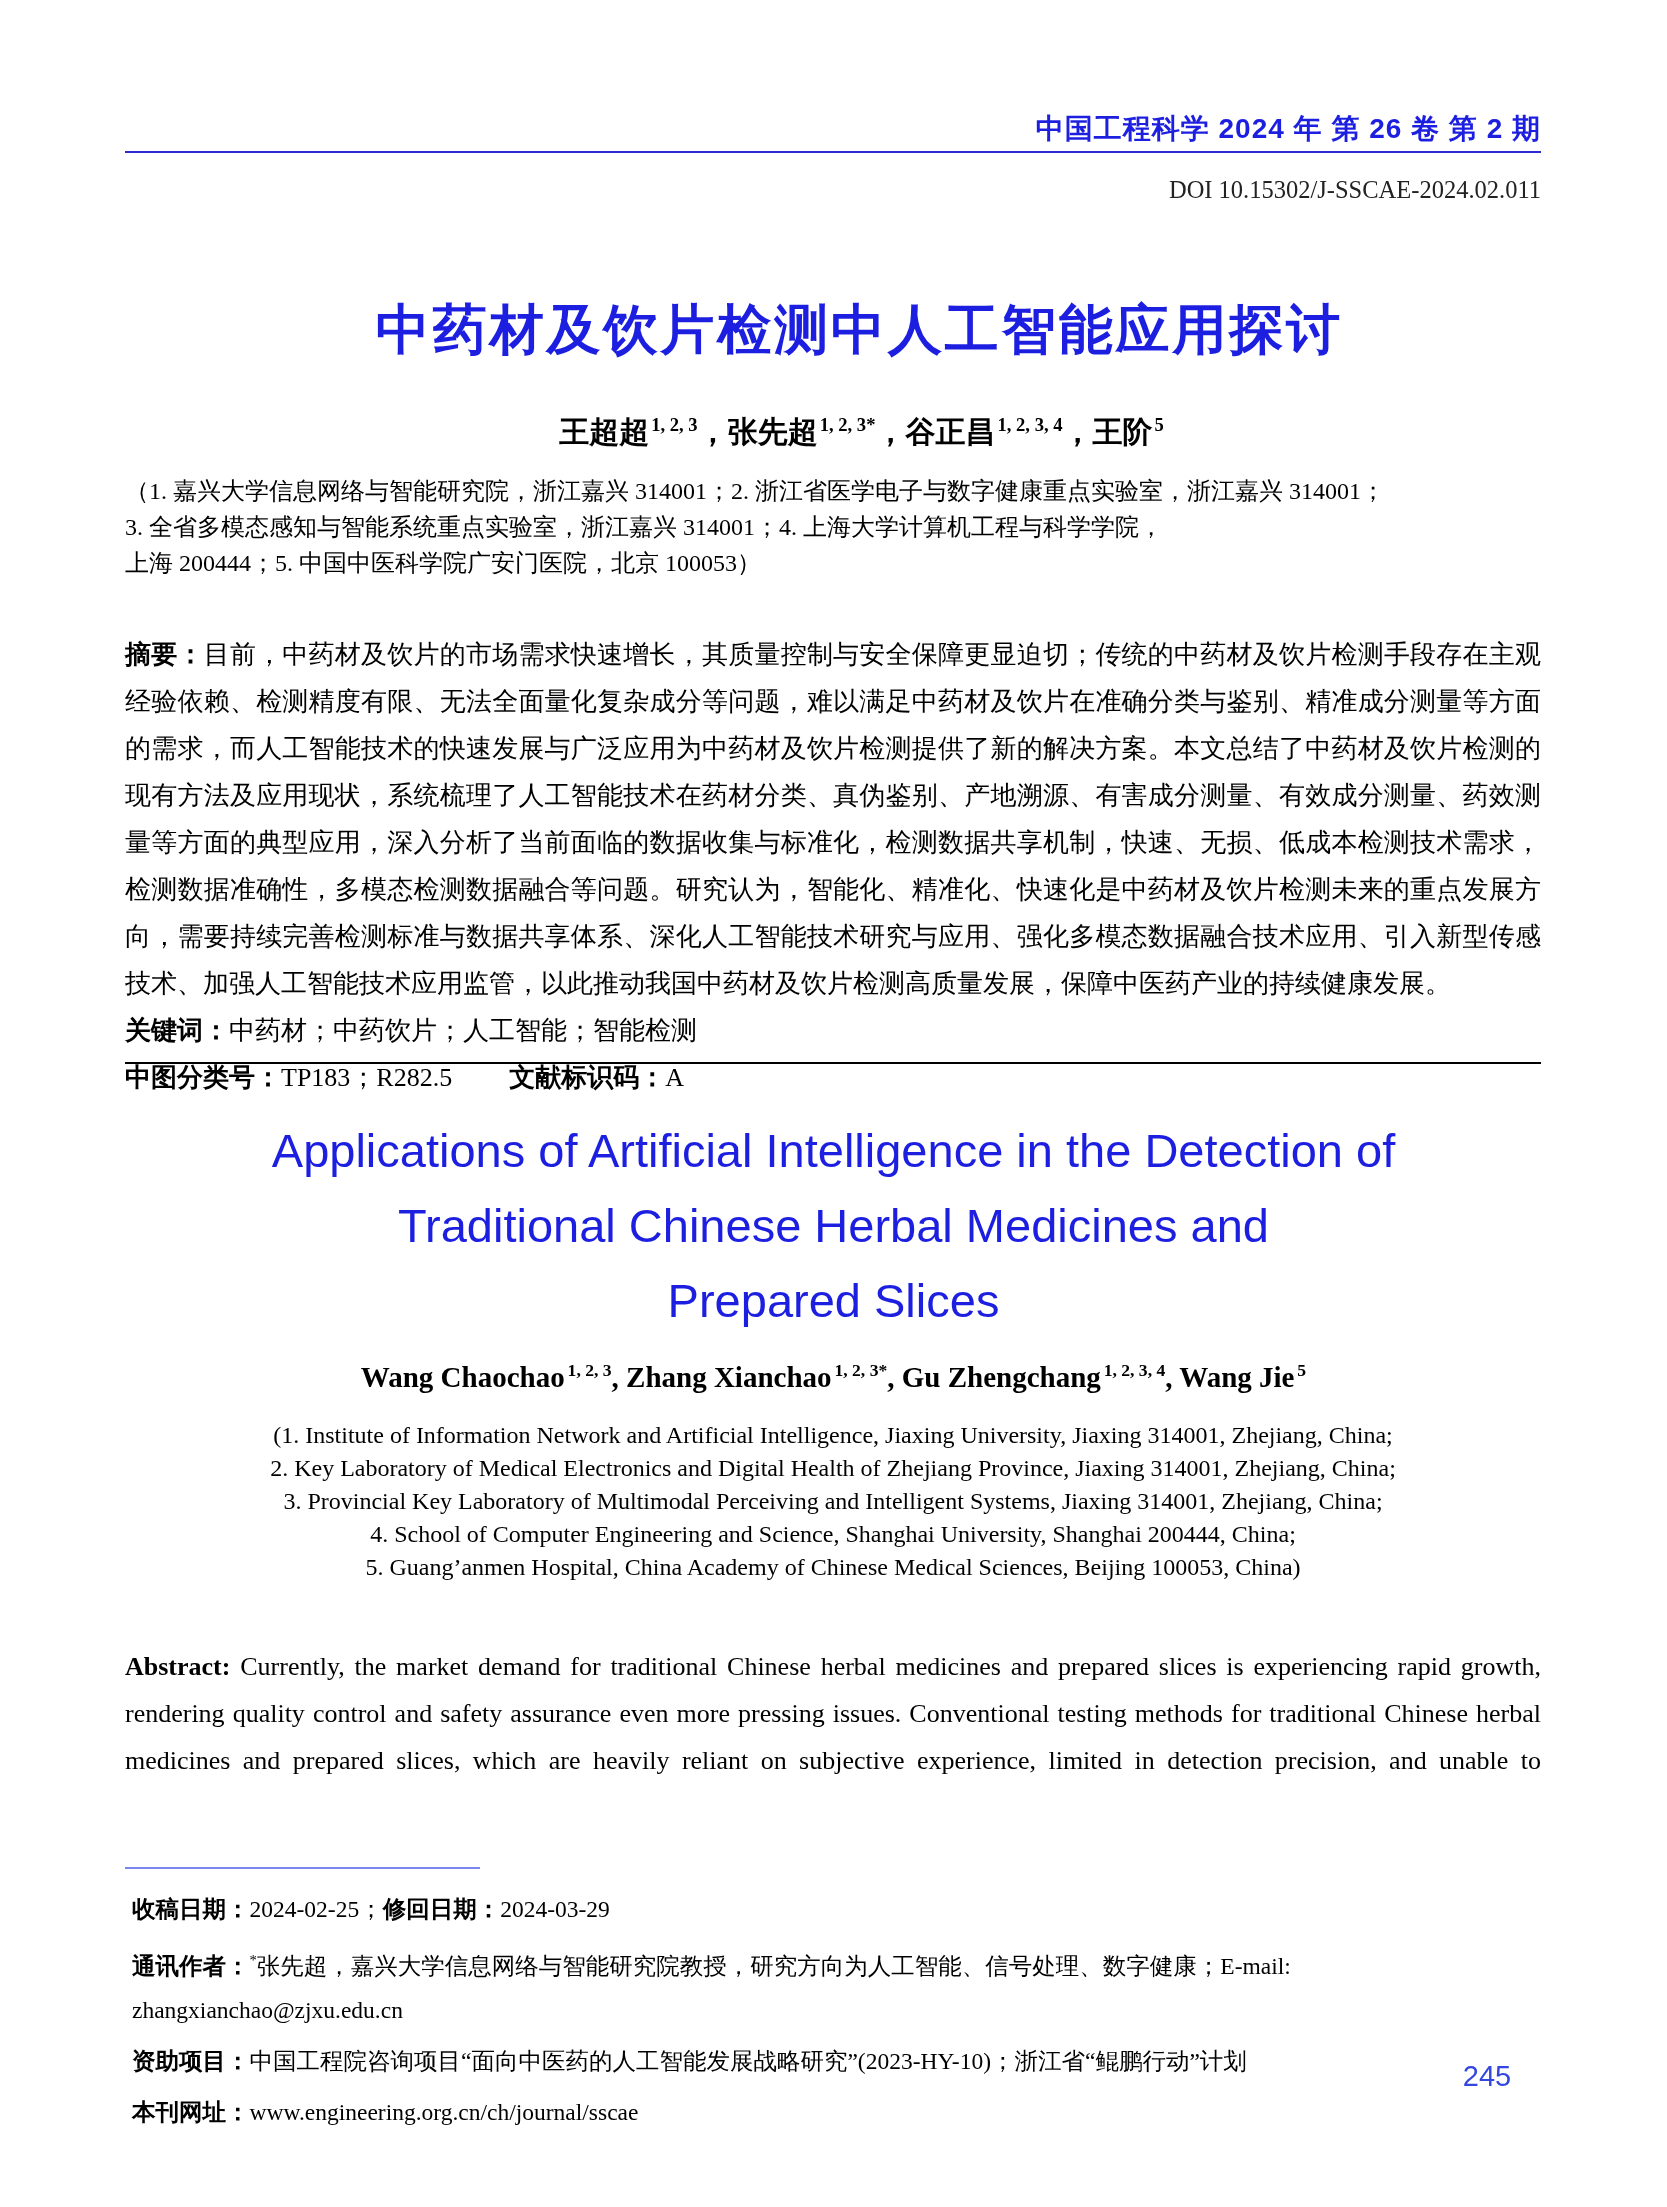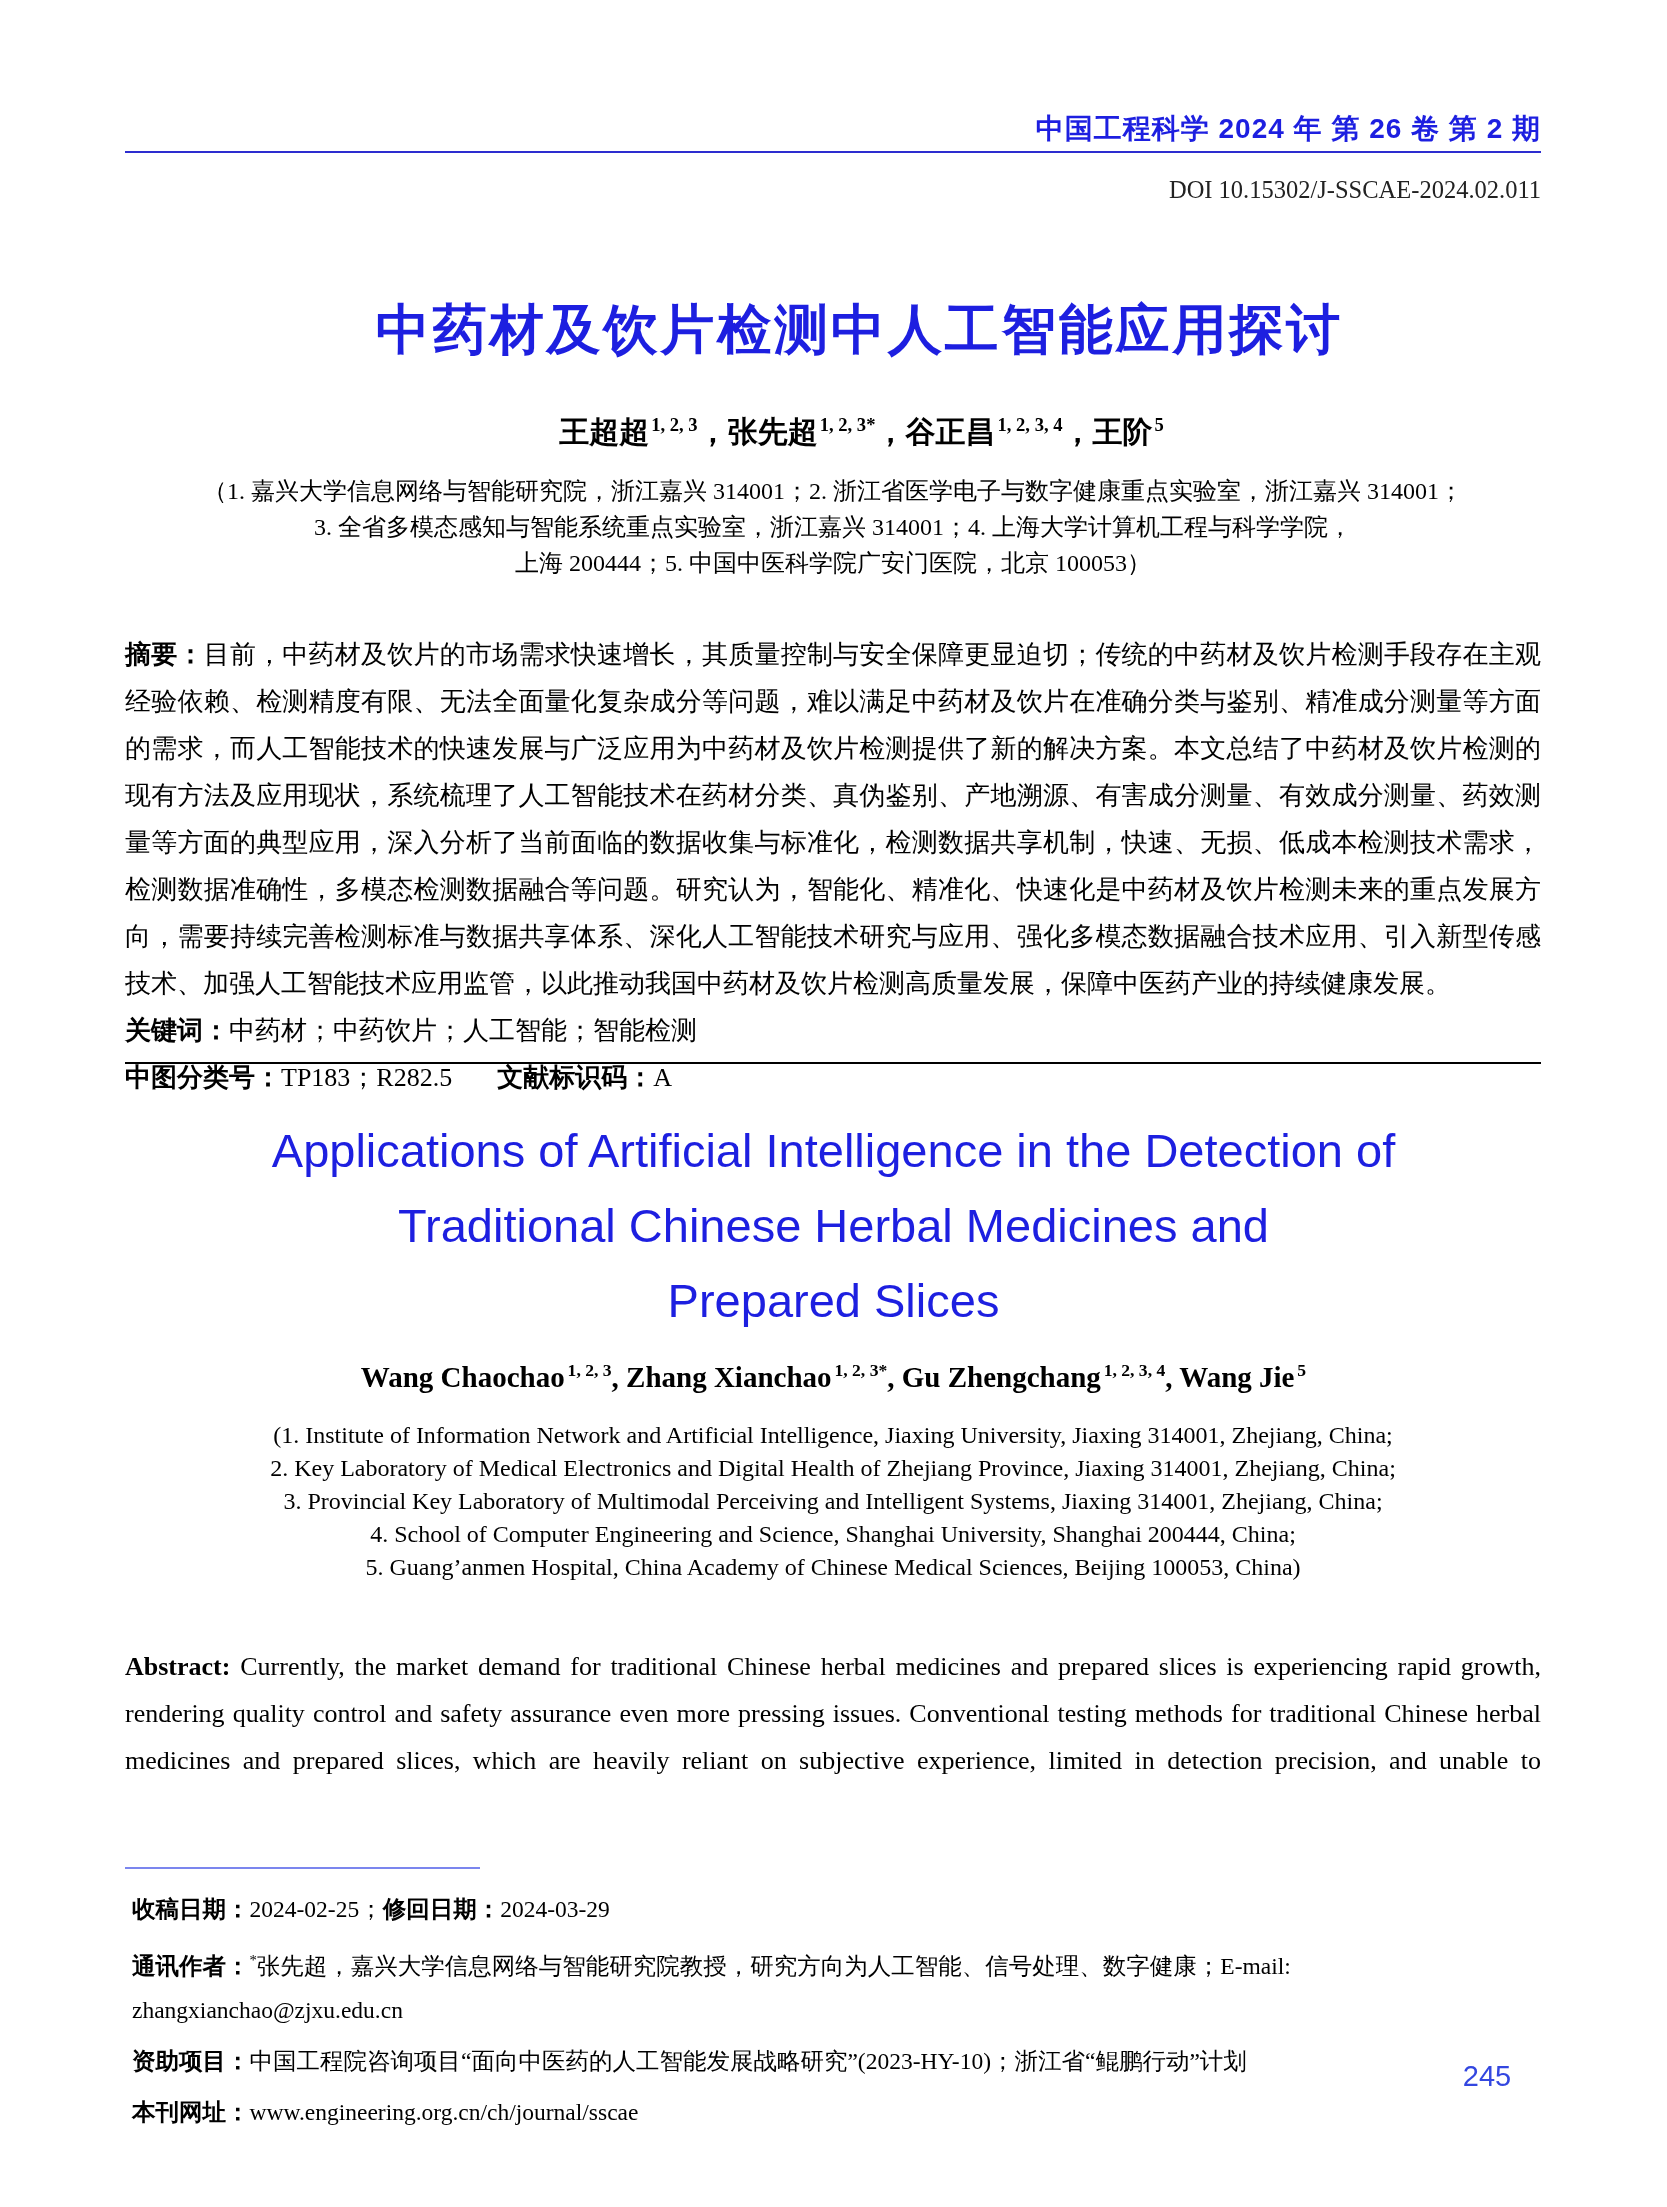--- a/index.html
+++ b/index.html
@@ -41,32 +41,31 @@
     padding-left:26px;
   }
   .zh-authors{
     left:0;top:412px;width:1667px;
     text-align:center;
     font-size:30px;font-weight:bold;color:#000;margin-left:28px;
   }
   .zh-authors sup{font-size:18.6px;font-weight:bold;margin-left:2px;}
   .zh-affil{
     left:125px;top:473px;width:1416px;
-    text-align:center;
     font-size:24px;line-height:36px;color:#000;
   }
   
   .zh-meta{
     left:125px;top:631px;width:1416px;
     font-size:26px;line-height:47px;color:#000;
   }
   .zh-meta p{margin:0;}
   .p-just{text-align:justify;}
   .zh-meta b{font-weight:bold;}
-  .gap-label{margin-left:45px;}
+  .gap-label{margin-left:57px;}
   
   .mid-rule{
     left:125px;top:1062px;width:1416px;height:0;
     border-top:2.9px solid #000000;
   }
   
   .en-title{
     left:0;top:1113px;width:1667px;
     text-align:center;
     font-family:"Liberation Sans", sans-serif;

